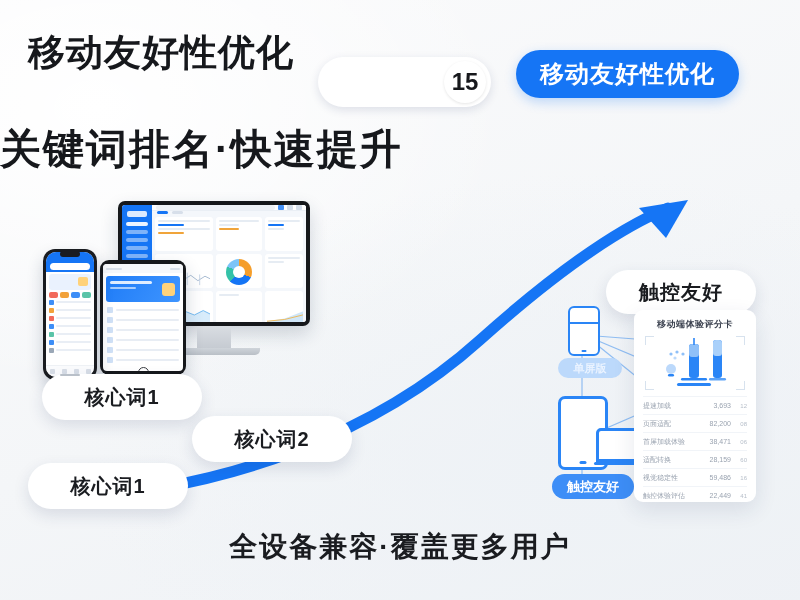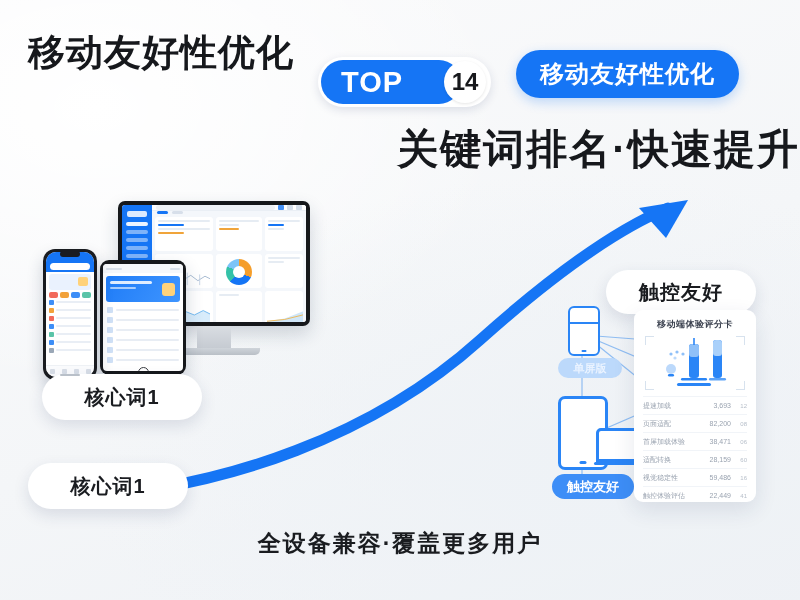--- a/index.html
+++ b/index.html
@@ -53,21 +53,21 @@
     position:absolute;left:516px;top:50px;
     height:48px;padding:0 24px;border-radius:24px;
     background:#1575f5;
     display:flex;align-items:center;justify-content:center;
     box-shadow:0 4px 12px rgba(21,117,245,.26);
   }
   .hdr-pill span{color:#fff;font-size:24px;font-weight:bold;letter-spacing:1px;}
 
   .sub-title{
     position:absolute;left:0;right:0;top:122px;
-    text-align:right;
+    text-align:left;
     font-size:41px;font-weight:bold;color:#16181c;
     letter-spacing:2px;
   }
 
   
   #arrow{position:absolute;left:0;top:0;width:800px;height:600px;pointer-events:none;}
 
   
   .monitor{position:absolute;left:118px;top:201px;width:192px;}
   .mon-screen{
@@ -188,36 +188,33 @@
   .c-bl{left:0;bottom:0;border-left-width:1px;border-bottom-width:1px;}
   .c-br{right:0;bottom:0;border-right-width:1px;border-bottom-width:1px;}
   .sc-row{display:flex;align-items:center;gap:4px;height:17px;border-top:1px solid #f1f4f8;}
   .sc-name{flex:1;font-size:7px;color:#9aa3b0;filter:blur(.6px);white-space:nowrap;overflow:hidden;}
   .sc-val{width:22px;text-align:right;font-size:7px;color:#9aa3b0;filter:blur(.6px);}
   .sc-delta{width:12px;text-align:right;font-size:6px;color:#b6bec9;filter:blur(.6px);}
 
   
   .footer{
     position:absolute;left:0;right:0;top:528px;text-align:center;
-    font-size:23px;font-weight:bold;color:#1a1c20;letter-spacing:2px;
+    font-size:28px;font-weight:bold;color:#1a1c20;letter-spacing:2px;
   }
 </style>
 </head>
 <body>
 
 <div id="stage">
 
   <div class="hdr-title">移动友好性优化</div>
 
   <div class="top-badge">
-    <div class="top-badge-inner">
-      <span class="top-word">TOP</span>
-    </div>
     <div class="top-num-circle">
-      <span class="top-num">14</span>
+      <span class="top-num">15</span>
     </div>
   </div>
 
   <div class="hdr-pill">
     <span>移动友好性优化</span>
   </div>
 
   <div class="sub-title">关键词排名·快速提升</div>
 
   <svg id="arrow" viewBox="0 0 800 600">
@@ -399,20 +396,21 @@
           </div>
         <div class="ph-bi">
             <i></i>
           </div>
       </div>
       <div class="ph-home"></div>
     </div>
   </div>
 
   <div class="kpill" id="kp1">核心词1</div>
+  <div class="kpill" id="kp2">核心词2</div>
   <div class="kpill" id="kp3">核心词1</div>
   <div class="kpill" id="kp-touch">触控友好</div>
 
   <div class="diag">
     <svg id="diag-lines" viewBox="0 0 96 210">
       <g stroke="#8fbdf2" stroke-width="1.2" fill="none">
         <line x1="44" y1="36" x2="96" y2="40"></line>
         <line x1="44" y1="40" x2="96" y2="62"></line>
         <line x1="44" y1="44" x2="96" y2="86"></line>
         <line x1="30" y1="52" x2="30" y2="96"></line>

